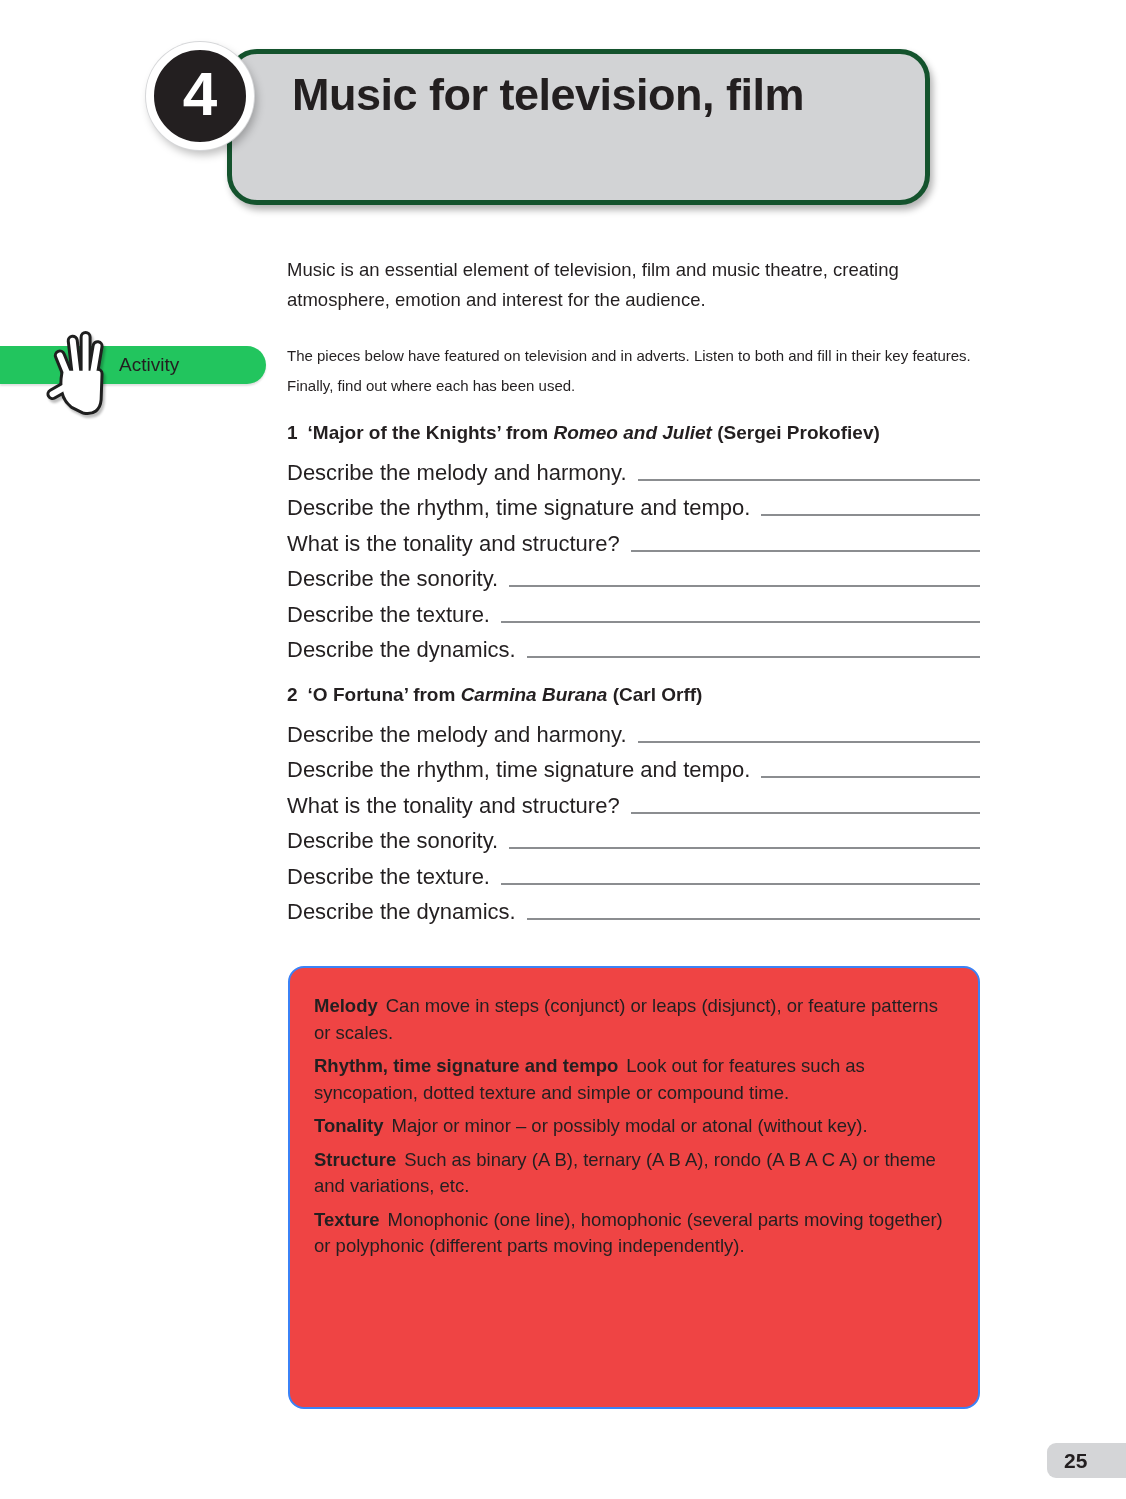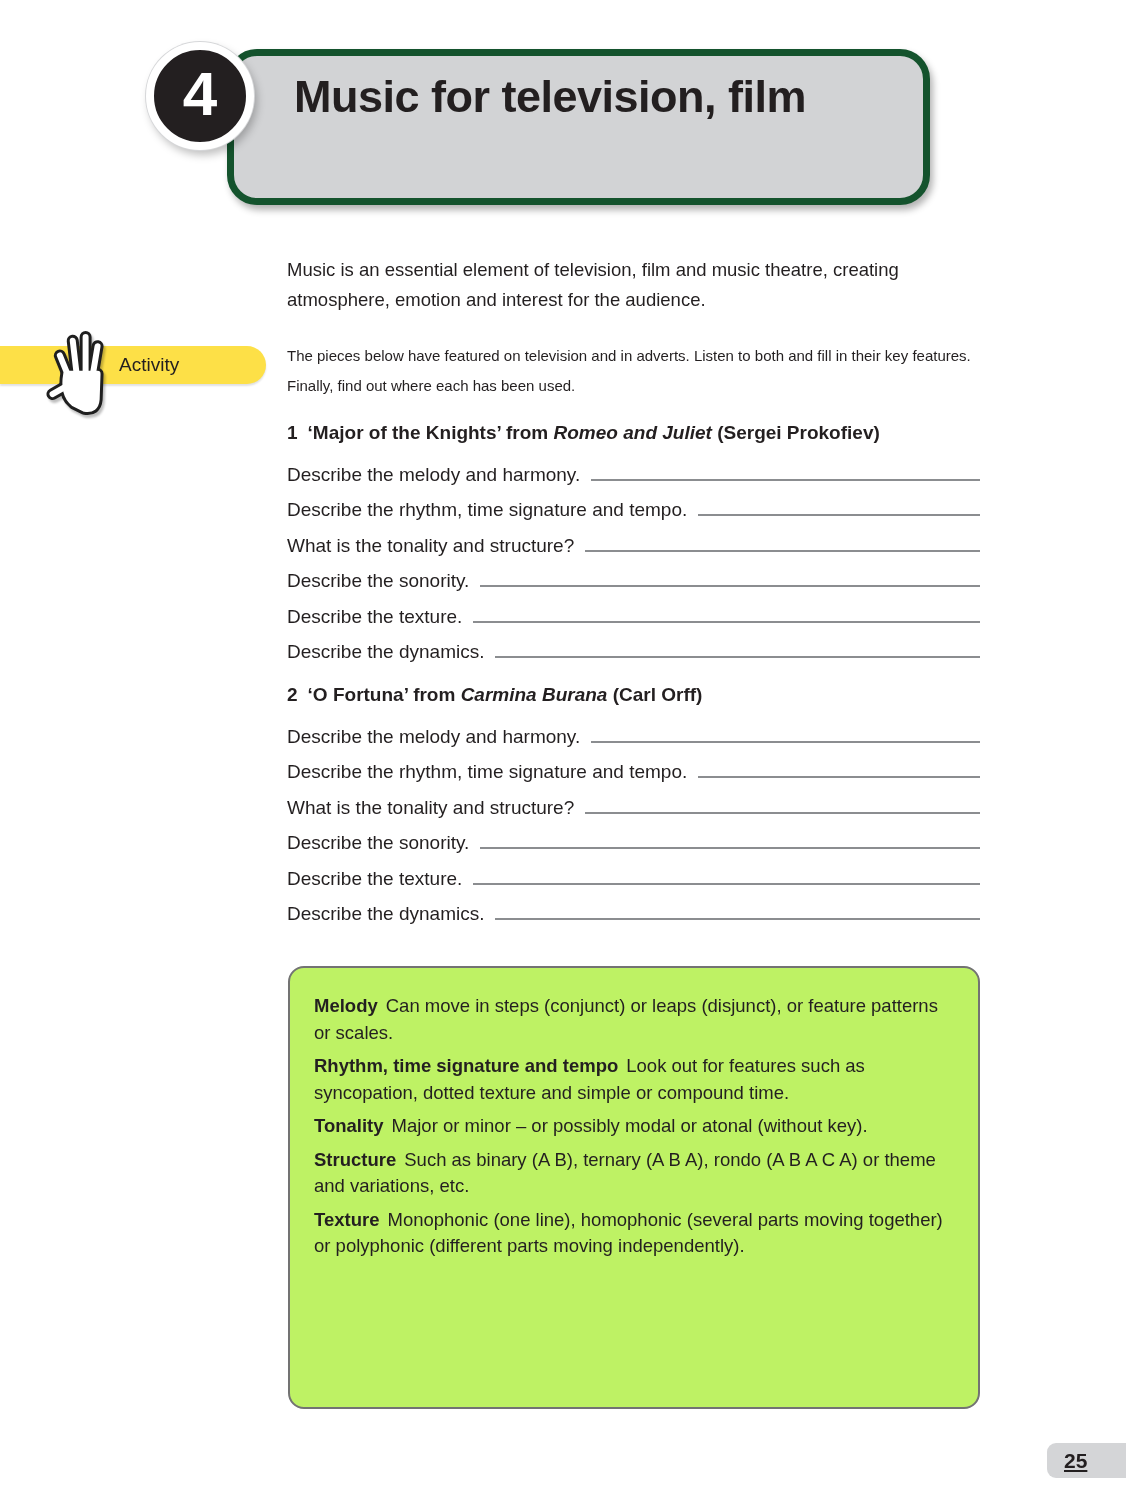--- a/index.html
+++ b/index.html
@@ -15,21 +15,21 @@
     background: #ffffff;
     overflow: hidden;
   }
 
   
   .title-box {
     position: absolute;
     left: 227px; top: 49px;
     width: 703px; height: 156px;
     background: #d2d3d5;
-    border: 7px solid #14532d;
+    border: 5px solid #14532d;
     border-radius: 30px;
     box-shadow: 3px 5px 7px rgba(0,0,0,0.30);
     padding: 12px 10px 0 60px;
     z-index: 2;
   }
   .title-box .chapter-title {
     font-size: 45px;
     line-height: 58px;
     font-weight: bold;
     letter-spacing: -0.5px;
@@ -57,21 +57,21 @@
     position: absolute;
     left: 287px; top: 255px;
     width: 700px;
     font-size: 18.5px;
     line-height: 30px;
   }
   .activity-bar {
     position: absolute;
     left: 0; top: 346px;
     width: 266px; height: 38px;
-    background: #fde047;
+    background: #22c55e;
     border-radius: 0 19px 19px 0;
     box-shadow: 0 2px 2px rgba(0,0,0,0.12);
     z-index: 1;
   }
   .activity-bar .activity-label {
     position: absolute;
     left: 119px; top: 0;
     line-height: 38px;
     font-size: 19px;
   }
@@ -93,35 +93,35 @@
   .section { position: absolute; left: 287px; width: 693px; }
   .section-1 { top: 422px; }
   .section-2 { top: 684px; }
   .section-heading {
     font-size: 19px;
     font-weight: bold;
     height: 28px;
   }
   .section-heading .sec-num { margin-right: 10px; }
   .qrow { display: flex; align-items: flex-end; height: 35.5px; }
-  .qlabel { font-size: 19px; white-space: nowrap; }
+  .qlabel { font-size: 22px; white-space: nowrap; }
   .qline {
     flex: 1;
     margin-left: 11px;
     margin-bottom: 5px;
     border-bottom: 2px solid #8b8d90;
   }
 
   
   .glossary {
     position: absolute;
     left: 288px; top: 966px;
     width: 692px; height: 443px;
-    background: #bef264;
-    border: 2px solid #737373;
+    background: #ef4444;
+    border: 2px solid #3b82f6;
     border-radius: 16px;
     padding: 25px 26px 0 24px;
   }
   .glossary p {
     font-size: 18.5px;
     line-height: 26.5px;
     margin-bottom: 7px;
   }
   .glossary .term { font-weight: bold; margin-right: 8px; }
 
@@ -129,21 +129,20 @@
   .page-num {
     position: absolute;
     right: 0; top: 1443px;
     width: 79px; height: 35px;
     background: #d4d5d7;
     border-radius: 9px 0 0 9px;
     font-weight: bold;
     font-size: 21px;
     line-height: 35px;
     padding-left: 17px;
-    text-decoration: underline;
   }
 </style>
 </head>
 <body>
 
 <div class="page">
 
   <div class="chapter-badge">
     <span>4</span>
   </div>

